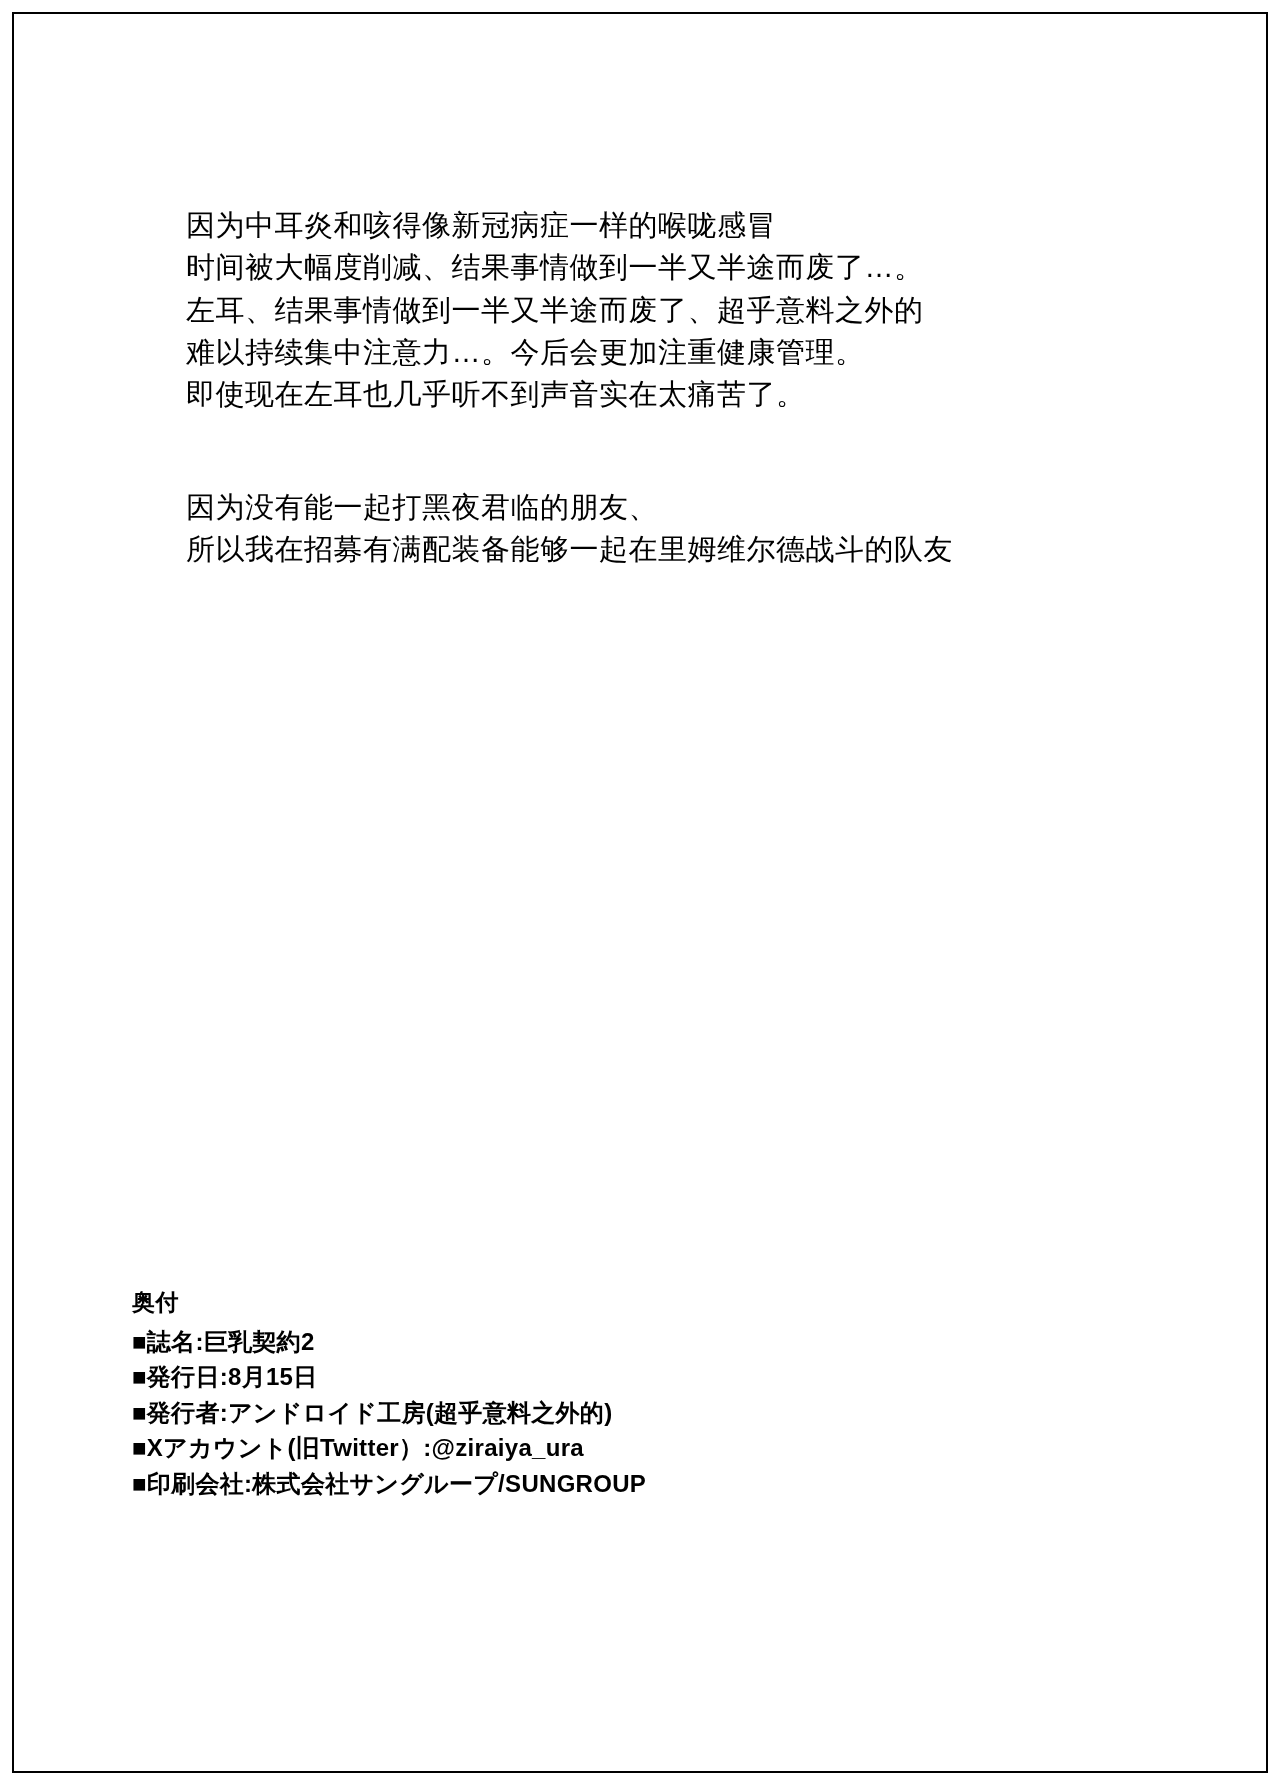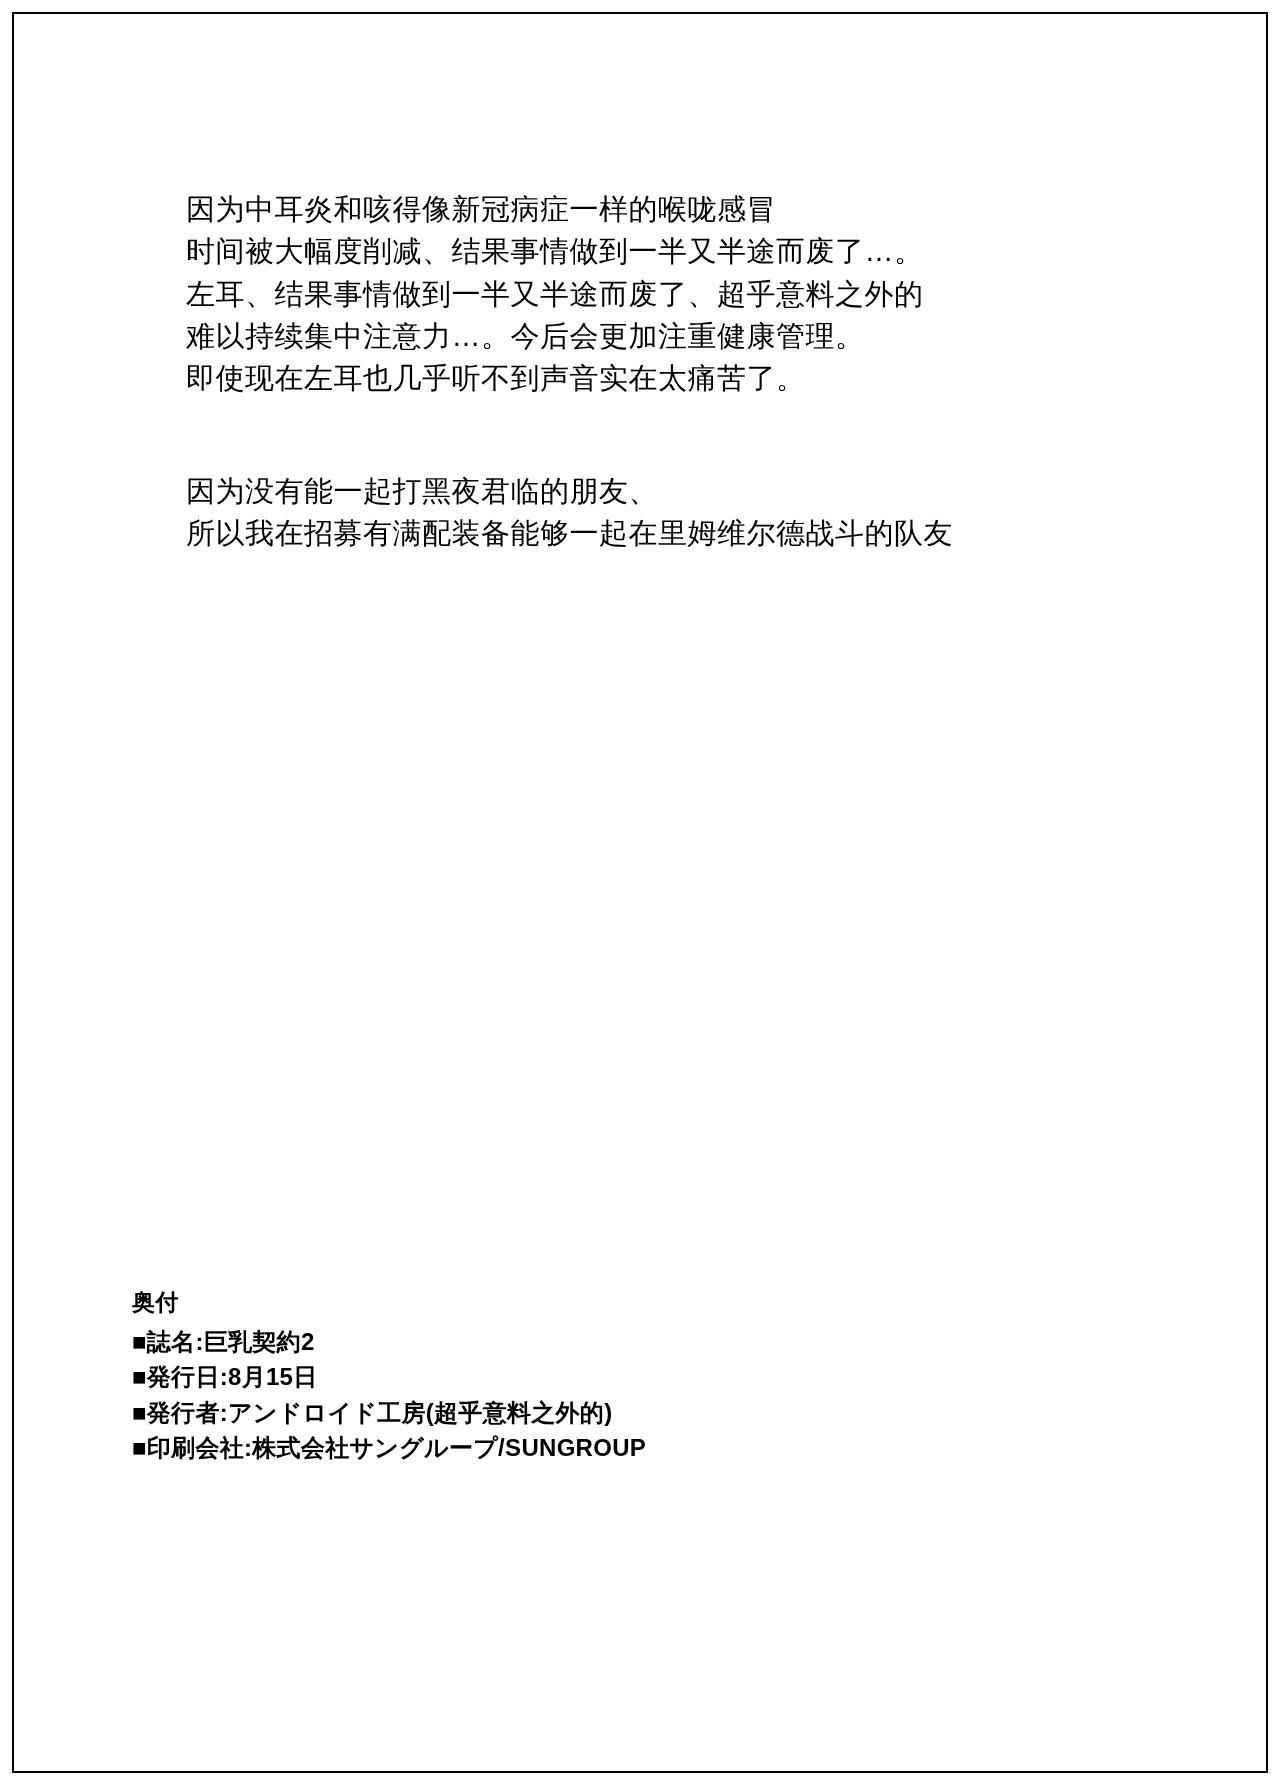--- a/index.html
+++ b/index.html
@@ -22,21 +22,21 @@
     top: 12px;
     width: 1256px;
     height: 1761px;
     border: 2px solid #000000;
     box-sizing: border-box;
     pointer-events: none;
   }
   .afterword {
     position: absolute;
     left: 186px;
-    top: 188px;
+    top: 204px;
     width: 980px;
   }
   .afterword p {
     margin: 0;
     font-size: 29px;
     line-height: 1.46;
     letter-spacing: 0.5px;
     white-space: nowrap;
   }
   .afterword .block-gap {
@@ -79,16 +79,17 @@
     <div class="block-gap"></div>
     <p>因为没有能一起打黑夜君临的朋友、</p>
     <p>所以我在招募有满配装备能够一起在里姆维尔德战斗的队友</p>
   </div>
 
   <div class="colophon">
     <div class="colophon-title">奥付</div>
     <div class="colophon-line">■誌名:巨乳契約2</div>
     <div class="colophon-line">■発行日:8月15日</div>
     <div class="colophon-line">■発行者:アンドロイド工房(超乎意料之外的)</div>
+    <div class="colophon-line">■Xアカウント(旧Twitter）:@ziraiya_ura</div>
     <div class="colophon-line">■印刷会社:株式会社サングループ/SUNGROUP</div>
   </div>
 
 </div>
 
 </body></html>

